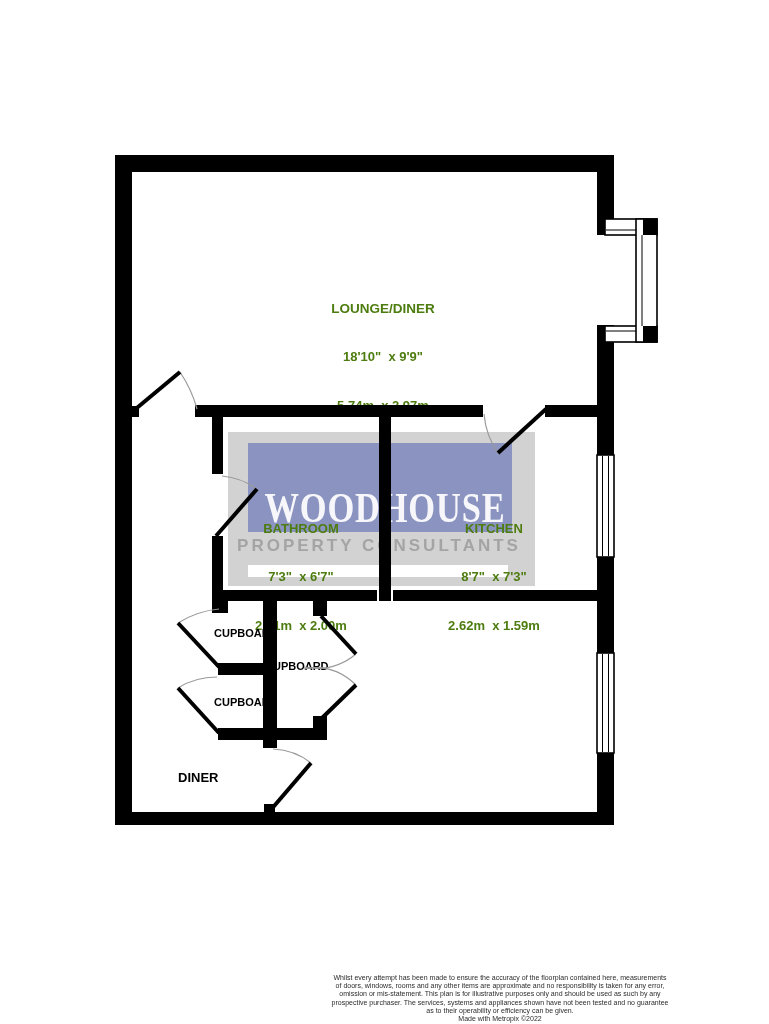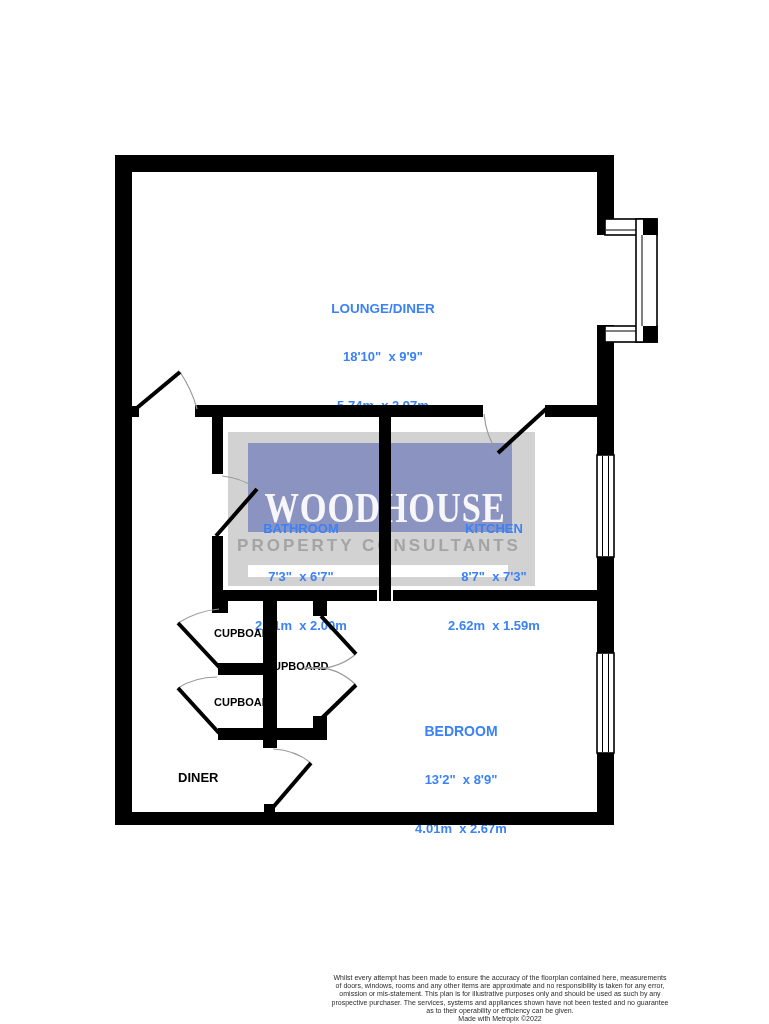--- a/index.html
+++ b/index.html
@@ -16,21 +16,21 @@
     font-family:"Liberation Serif",serif;font-weight:bold;font-size:42px;line-height:44px;
     color:rgba(255,255,255,0.93);white-space:nowrap;letter-spacing:1px;
   }
   .wm-tagline{
     position:absolute;left:379px;top:536px;transform:translateX(-50%);
     font-weight:bold;font-size:17px;letter-spacing:3px;color:#a4a4a4;white-space:nowrap;
   }
   .wm-bar{position:absolute;left:248px;top:565px;width:260px;height:12px;background:#ffffff;}
   
   #labels{position:absolute;left:0;top:0;width:769px;height:1024px;z-index:2;}
-  .room-label{position:absolute;transform:translateX(-50%);text-align:center;color:#3b82f6;white-space:pre;}
+  .room-label{position:absolute;transform:translateX(-50%);text-align:center;color:#4d7c0f;white-space:pre;}
   .rl-name{font-weight:bold;font-size:13.5px;line-height:13px;}
   .rl-dim{font-weight:bold;font-size:13px;line-height:12.5px;}
   .plain-label{position:absolute;font-weight:bold;font-size:13px;color:#000;white-space:pre;}
   .cup-label{position:absolute;font-weight:bold;font-size:11px;color:#000;white-space:pre;}
   
   #plan{position:absolute;left:0;top:0;z-index:3;pointer-events:none;}
   
   #footer{
     position:absolute;left:307px;top:974px;width:386px;z-index:2;
     text-align:center;font-size:7px;line-height:8.2px;color:#2b2b2b;
@@ -62,25 +62,20 @@
       <div class="rl-dim">7'3"  x 6'7"</div>
       <div class="rl-dim">2.21m  x 2.00m</div>
     </div>
 
     <div class="room-label" style="left:494px;top:486px;">
       <div class="rl-name" style="font-size:13px;">KITCHEN</div>
       <div class="rl-dim">8'7"  x 7'3"</div>
       <div class="rl-dim">2.62m  x 1.59m</div>
     </div>
 
-    <div class="room-label" style="left:461px;top:689px;">
-      <div class="rl-name" style="font-size:14px;">BEDROOM</div>
-      <div class="rl-dim">13'2"  x 8'9"</div>
-      <div class="rl-dim">4.01m  x 2.67m</div>
-    </div>
 
     <div class="plain-label" style="left:178px;top:770px;">DINER</div>
 
     <div class="cup-label" style="left:214px;top:627px;">CUPBOARD</div>
     <div class="cup-label" style="left:265px;top:660px;">CUPBOARD</div>
     <div class="cup-label" style="left:214px;top:696px;">CUPBOARD</div>
   </div>
 
   <svg id="plan" width="769" height="1024" viewBox="0 0 769 1024">
 

